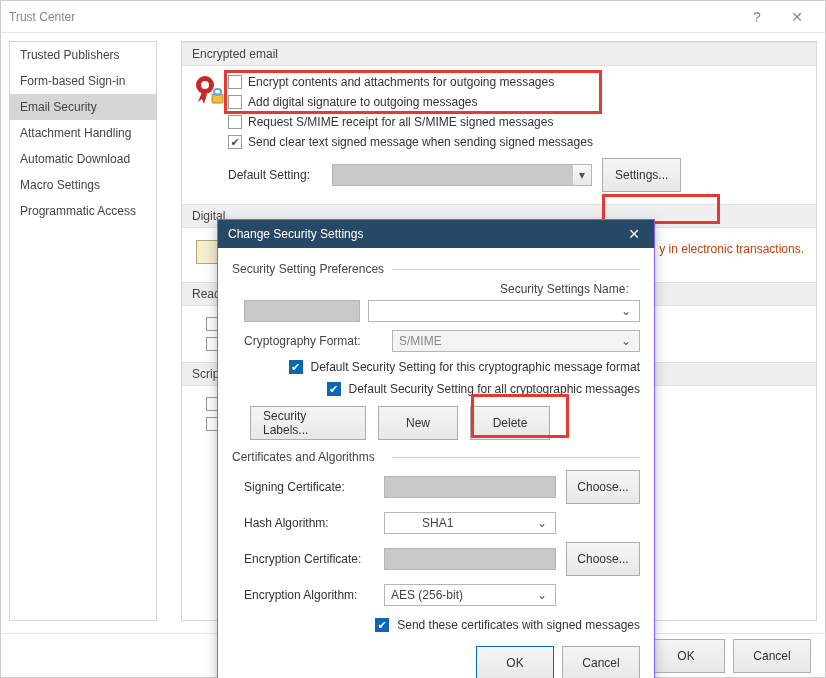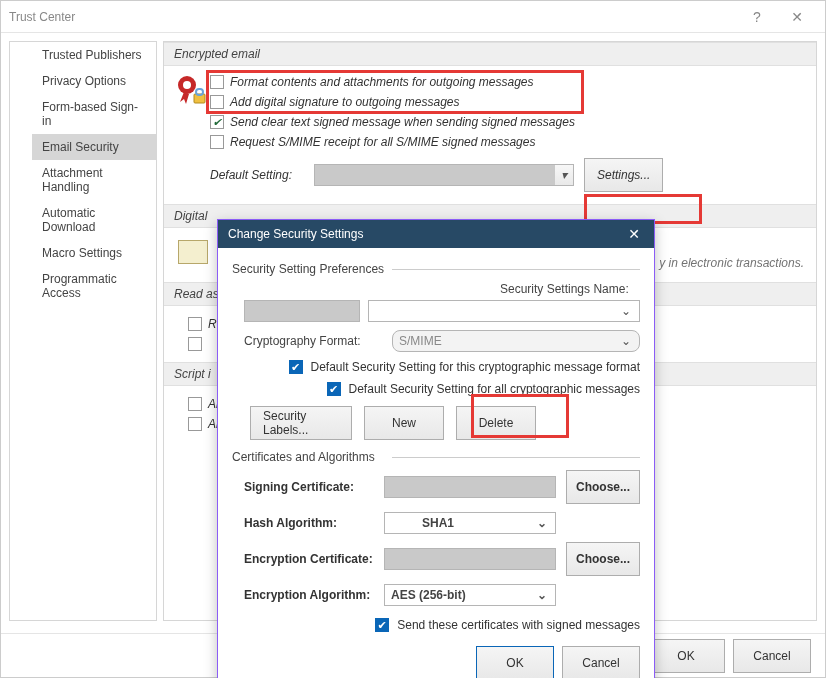--- a/index.html
+++ b/index.html
@@ -2,24 +2,24 @@
 <html><head>
 <meta charset="utf-8">
 <style>
   * { box-sizing: border-box; font-family: "Segoe UI", Tahoma, sans-serif; }
   body { margin: 0; background: #fff; font-size: 12px; color: #333; }
   .window { width: 826px; height: 678px; border: 1px solid #ccc; position: relative; background: #fff; }
   .titlebar { height: 32px; display: flex; align-items: center; padding: 0 8px; border-bottom: 1px solid #e5e5e5; color: #888; }
   .titlebar .spacer { flex: 1; }
   .titlebar .tbtn { width: 40px; text-align: center; color: #888; font-size: 14px; }
   .body { display: flex; height: 596px; }
-  .sidebar { width: 148px; border: 1px solid #d6d6d6; margin: 8px 0 8px 8px; background: #fff; padding-left: 22px; }
+  .sidebar { width: 148px; border: 1px solid #d6d6d6; margin: 8px 0 8px 8px; background: #fff; }
   .sidebar .item { padding: 6px 10px; color: #444; cursor: default; }
   .sidebar .item.selected { background: #d6d6d6; }
-  .main { flex: 1; border: 1px solid #d6d6d6; margin: 8px 8px 8px 6px; padding: 0; position: relative; background: #fff; overflow: hidden; font-style: italic; }
+  .main { flex: 1; border: 1px solid #d6d6d6; margin: 8px 8px 8px 24px; padding: 0; position: relative; background: #fff; overflow: hidden; }
   .group-title { background: #efefef; border-top: 1px solid #e0e0e0; border-bottom: 1px solid #e0e0e0; padding: 4px 10px; color: #444; font-size: 12px; }
   .row { display: flex; align-items: center; gap: 6px; padding: 3px 0 3px 46px; }
   .chk { width: 14px; height: 14px; border: 1px solid #999; background: #fff; display: inline-flex; align-items: center; justify-content: center; font-size: 10px; line-height: 1; }
   .chk.checked::after { content: "✔"; color: #236b3a; font-size: 11px; }
   .chk.blue.checked::after { color: #fff; }
   .chk.blue.checked { background: #0a66b7; border-color: #0a66b7; }
   .badge-icon { width: 34px; height: 34px; position: absolute; left: 10px; }
   .default-row { display: flex; align-items: center; gap: 10px; padding: 6px 0 6px 46px; }
   .combo { height: 22px; border: 1px solid #b5b5b5; background: linear-gradient(#f7f7f7,#e9e9e9); display: flex; align-items: center; position: relative; }
   .combo .val { flex: 1; padding: 0 6px; color: #444; background: #c9c9c9; height: 100%; display:flex; align-items:center;}
@@ -35,24 +35,24 @@
   .dialog .dbody { padding: 10px 14px 14px 14px; font-size: 12px; }
   .fieldset-label { color: #444; margin: 4px 0 2px 0; position: relative; }
   .fieldset-label::after { content: ""; position: absolute; top: 50%; right: 0; height: 1px; background: #ccc; }
   .fieldset-label.fs1::after { left: 160px; }
   .fieldset-label.fs2::after { left: 160px; }
   .form-row { display: flex; align-items: center; gap: 8px; padding: 4px 0; justify-content: flex-end; }
   .form-row .lbl { width: 140px; color: #444; }
   .input { height: 22px; border: 1px solid #b5b5b5; background: #fff; display: flex; align-items: center; padding: 0 6px; color: #444; }
   .input.gray { background: #c9c9c9; }
   .input .arrow { margin-left: auto; color: #555; width: 14px; text-align: center; }
-  .input.disabled { background: #f3f3f3; color: #888; border-radius: 8px; }
+  .input.disabled { background: #f3f3f3; color: #888; }
   .btnrow { display: flex; gap: 12px; padding: 6px 0 6px 18px; }
-  .btnrow .btn { width: 102px; justify-content: center; }
-  .choose-row { display: flex; align-items: center; gap: 10px; padding: 4px 0; font-weight: bold; }
+  .btnrow .btn { width: 116px; justify-content: center; }
+  .choose-row { display: flex; align-items: center; gap: 10px; padding: 4px 0; }
   .choose-row .lbl { width: 130px; }
   .choose-row .btn { width: 74px; }
   .dfooter { display: flex; justify-content: flex-end; gap: 8px; padding-top: 10px; }
   .dfooter .btn { width: 78px; }
   .cert-icon { width: 30px; height: 24px; border: 1px solid #b7a76a; background: #f4efcf; position: absolute; left: 14px; }
   
   .hlbox { position: absolute; border: 3px solid #e53935; pointer-events: none; }
   svg { display: block; }
 </style>
 </head>
@@ -62,21 +62,20 @@
   <div class="titlebar">
     <span>Trust Center</span>
     <div class="spacer"></div>
     <div class="tbtn">?</div>
     <div class="tbtn">✕</div>
   </div>
 
   <div class="body">
     <div class="sidebar">
       <div class="item">Trusted Publishers</div>
-      <div class="item">Privacy Options</div>
       <div class="item">Form-based Sign-in</div>
       <div class="item selected">Email Security</div>
       <div class="item">Attachment Handling</div>
       <div class="item">Automatic Download</div>
       <div class="item">Macro Settings</div>
       <div class="item">Programmatic Access</div>
     </div>
 
     <div class="main">
       <div class="group-title">Encrypted email</div>
@@ -85,51 +84,51 @@
           <svg width="34" height="34" viewBox="0 0 34 34">
               <circle cx="13" cy="13" r="9" fill="#c62828"></circle>
               <circle cx="13" cy="13" r="4" fill="#fff"></circle>
               <path d="M10 20 L6 30 L10 27 L12 32 L15 22 Z" fill="#c62828"></path>
               <rect x="20" y="22" width="11" height="9" rx="1" fill="#f0c040" stroke="#b28a1e"></rect>
               <rect x="22" y="17" width="7" height="6" rx="3" fill="none" stroke="#6aa3d8" stroke-width="2"></rect>
             </svg>
         </div>
         <div class="row">
           <span class="chk"></span>
-          <span>Format contents and attachments for outgoing messages</span>
+          <span>Encrypt contents and attachments for outgoing messages</span>
         </div>
         <div class="row">
           <span class="chk"></span>
           <span>Add digital signature to outgoing messages</span>
         </div>
         <div class="row">
+          <span class="chk"></span>
+          <span>Request S/MIME receipt for all S/MIME signed messages</span>
+        </div>
+        <div class="row">
           <span class="chk checked"></span>
           <span>Send clear text signed message when sending signed messages</span>
-        </div>
-        <div class="row">
-          <span class="chk"></span>
-          <span>Request S/MIME receipt for all S/MIME signed messages</span>
         </div>
         <div class="default-row">
           <span style="width:94px;">Default Setting:</span>
           <div class="combo" style="width:260px;">
             <div class="val"></div>
             <div class="arrow">▾</div>
           </div>
           <div class="btn">Settings...</div>
         </div>
 
         <div class="hlbox" style="left:42px; top:4px; width:378px; height:44px;"></div>
         <div class="hlbox" style="left:420px; top:128px; width:118px; height:30px;"></div>
       </div>
 
       <div class="group-title" style="margin-top:6px;">Digital</div>
       <div style="position:relative; height:54px;">
         <div class="cert-icon" style="top:12px;"></div>
-        <div style="position:absolute; right:12px; top:28px; color:#737373;">y in electronic transactions.</div>
+        <div style="position:absolute; right:12px; top:14px; color:#c2410c;">y in electronic transactions.</div>
       </div>
 
       <div class="group-title">Read as</div>
       <div style="padding:8px 14px;">
         <div class="row" style="padding-left:10px;">
             <span class="chk"></span>
             <span>Re</span>
           </div>
         <div class="row" style="padding-left:10px;">
             <span class="chk"></span>

